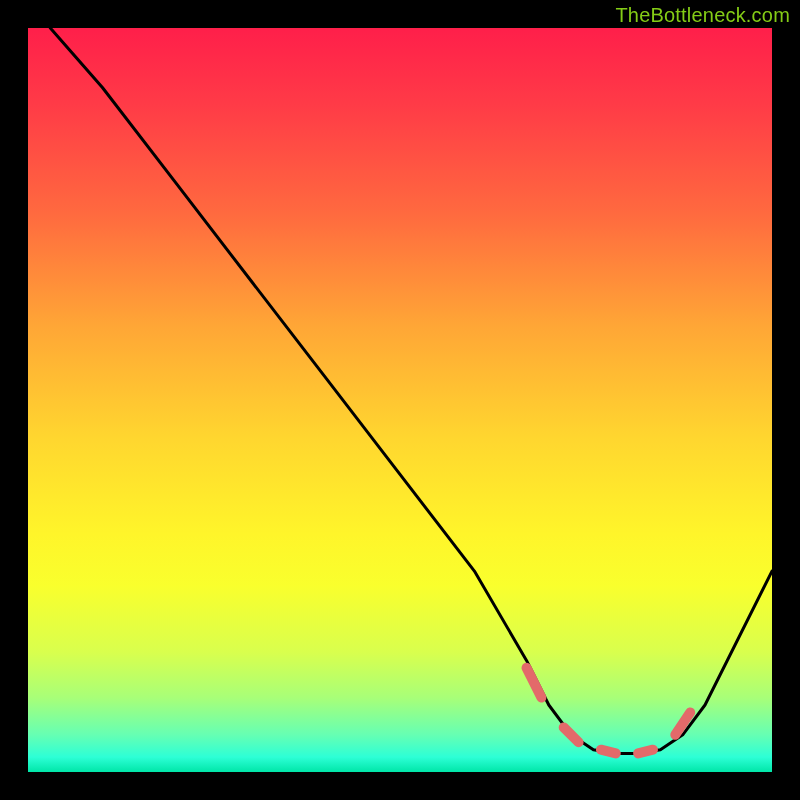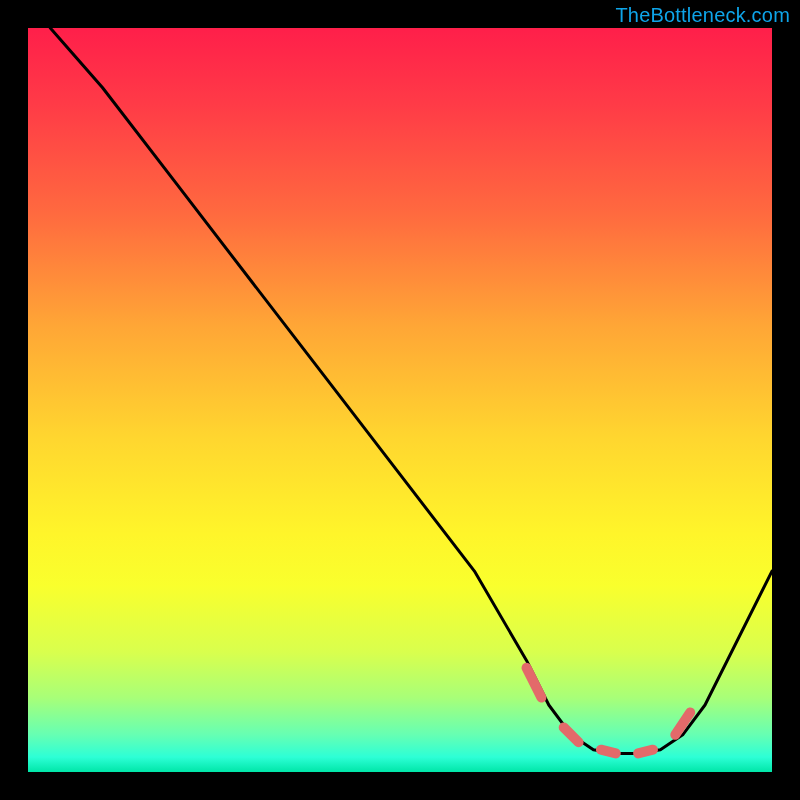--- a/index.html
+++ b/index.html
@@ -44,21 +44,21 @@
       #2dffd6 98%,
       #00e6a8 100%
     );
   }
   .watermark {
     position: absolute;
     top: 4px;
     right: 10px;
     font-family: Arial, Helvetica, sans-serif;
     font-size: 20px;
-    color: #0ea5e9;
+    color: #84cc16;
     letter-spacing: 0.2px;
     user-select: none;
   }
   svg.curve {
     position: absolute;
     inset: 0;
   }
 </style>
 </head>
 <body>

